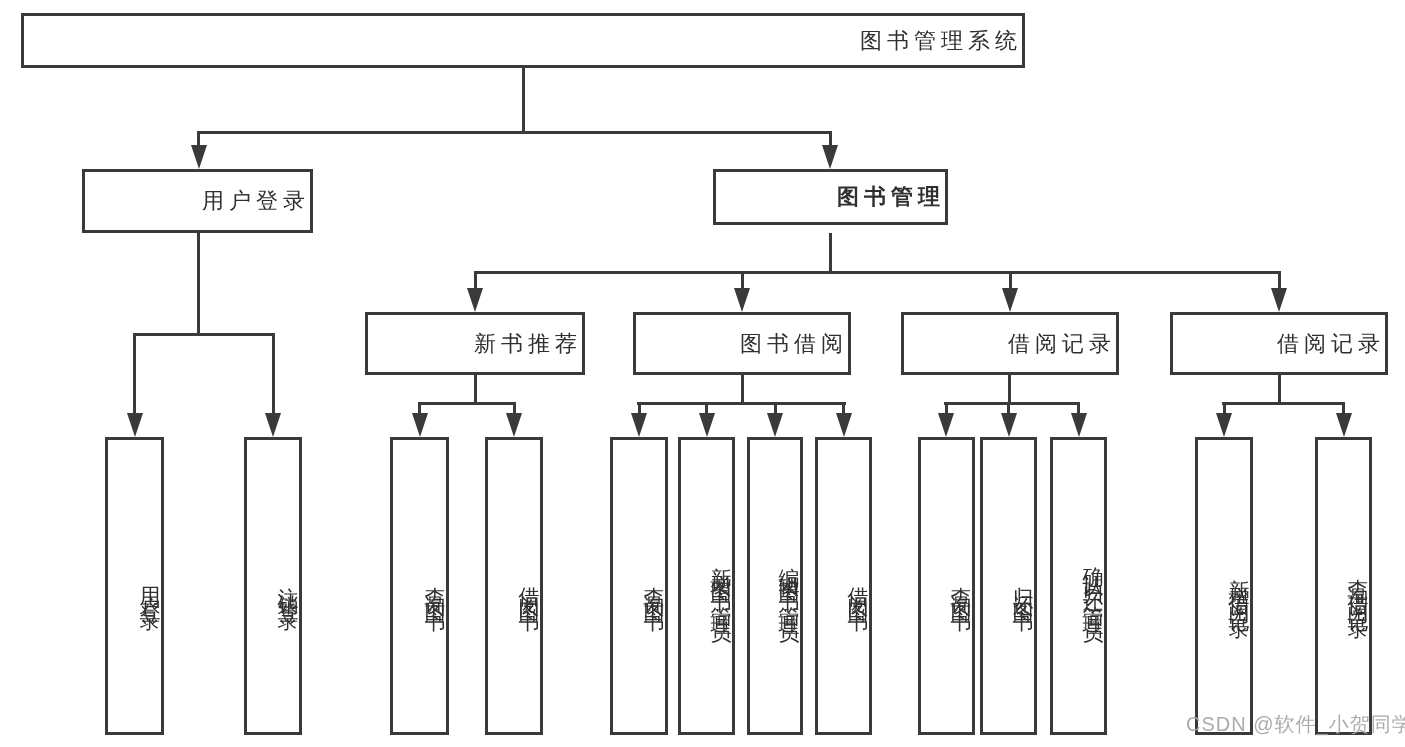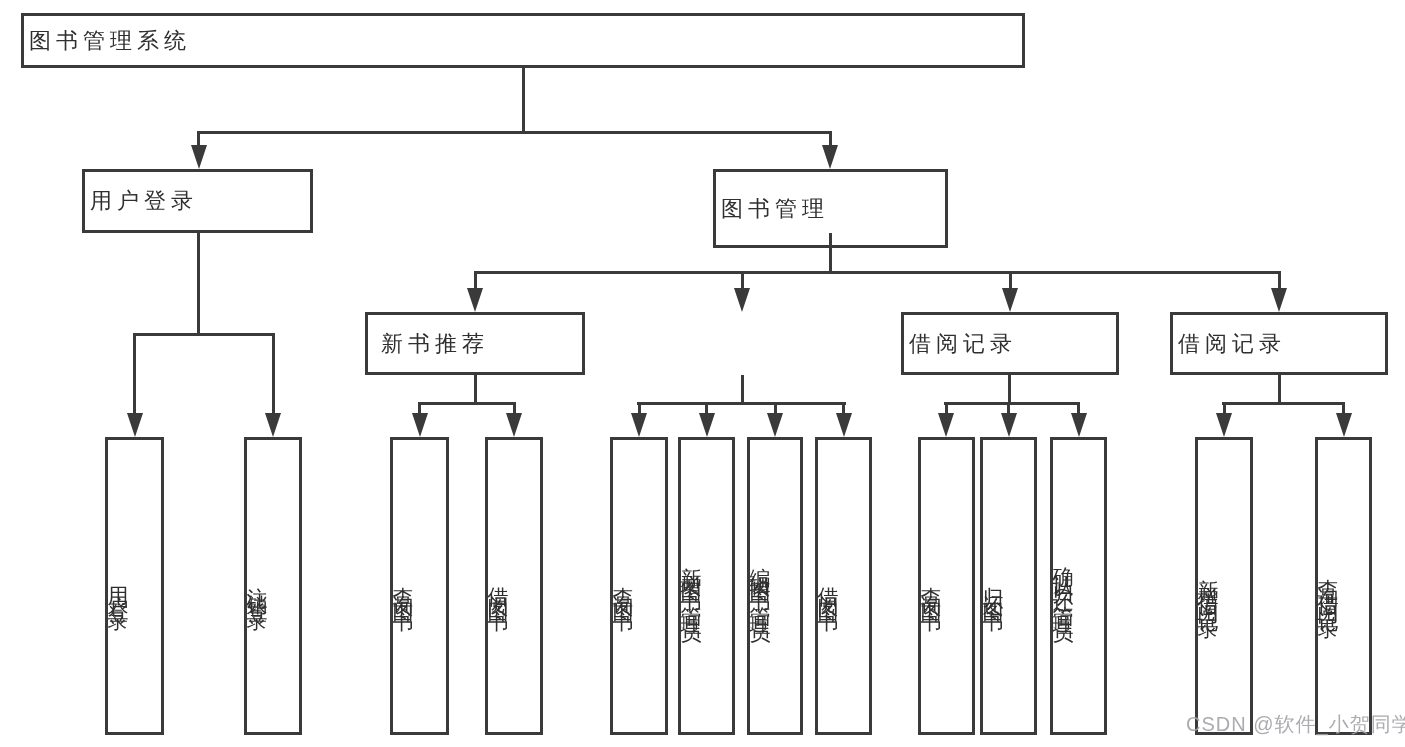--- a/index.html
+++ b/index.html
@@ -9,21 +9,21 @@
     --bg:#ffffff;
   }
   html,body{margin:0;padding:0;background:var(--bg);}
   #stage{
     position:relative;width:1405px;height:747px;background:var(--bg);
     font-family:"Liberation Sans","DejaVu Sans",sans-serif;
     overflow:hidden;color:var(--text);
   }
   .box{
     position:absolute;box-sizing:border-box;border:3px solid var(--line);
-    background:var(--bg);display:flex;align-items:center;justify-content:flex-start;
+    background:var(--bg);display:flex;align-items:center;justify-content:flex-end;
     color:var(--text);
   }
   .hlabel{font-size:22px;letter-spacing:5px;text-indent:5px;white-space:nowrap;}
   .vbox span{
     writing-mode:vertical-rl;text-orientation:mixed;
     font-size:21px;letter-spacing:8px;line-height:1;white-space:nowrap;
   }
   .vl{position:absolute;width:3px;margin-left:-1.5px;background:var(--line);}
   .hl{position:absolute;height:3px;background:var(--line);}
   .ah{
@@ -48,21 +48,21 @@
   <div class="vl" style="left:523px;top:68px;height:64px;"></div>
   <div class="hl" style="left:197px;top:131px;width:635px;"></div>
   <div class="vl" style="left:198.5px;top:131px;height:16px;"></div>
   <div class="ah" style="left:198.5px;top:145px;"></div>
   <div class="vl" style="left:830px;top:131px;height:16px;"></div>
   <div class="ah" style="left:830px;top:145px;"></div>
 
   <div class="box" style="left:82px;top:169px;width:231px;height:64px;">
     <span class="hlabel">用户登录</span>
   </div>
-  <div class="box" style="left:713px;top:169px;width:235px;height:79px;">
+  <div class="box" style="left:713px;top:169px;width:235px;height:56px;font-weight:bold;">
     <span class="hlabel">图书管理</span>
   </div>
 
   <div class="vl" style="left:198.5px;top:233px;height:102px;"></div>
   <div class="hl" style="left:133px;top:333px;width:142px;"></div>
   <div class="vl" style="left:134.5px;top:333px;height:82px;"></div>
   <div class="ah" style="left:134.5px;top:413px;"></div>
   <div class="vl" style="left:273px;top:333px;height:82px;"></div>
   <div class="ah" style="left:273px;top:413px;"></div>
 
@@ -72,20 +72,23 @@
   <div class="ah" style="left:475px;top:288px;"></div>
   <div class="vl" style="left:742px;top:271px;height:19px;"></div>
   <div class="ah" style="left:742px;top:288px;"></div>
   <div class="vl" style="left:1010px;top:271px;height:19px;"></div>
   <div class="ah" style="left:1010px;top:288px;"></div>
   <div class="vl" style="left:1279px;top:271px;height:19px;"></div>
   <div class="ah" style="left:1279px;top:288px;"></div>
 
   <div class="box" style="left:365px;top:312px;width:220px;height:63px;padding-left:8px;">
     <span class="hlabel">新书推荐</span>
+  </div>
+  <div class="box" style="left:633px;top:312px;width:218px;height:63px;">
+    <span class="hlabel">图书借阅</span>
   </div>
   <div class="box" style="left:901px;top:312px;width:218px;height:63px;">
     <span class="hlabel">借阅记录</span>
   </div>
   <div class="box" style="left:1170px;top:312px;width:218px;height:63px;">
     <span class="hlabel">借阅记录</span>
   </div>
 
   <div class="vl" style="left:475px;top:375px;height:29px;"></div>
   <div class="hl" style="left:418px;top:402px;width:98px;"></div>

